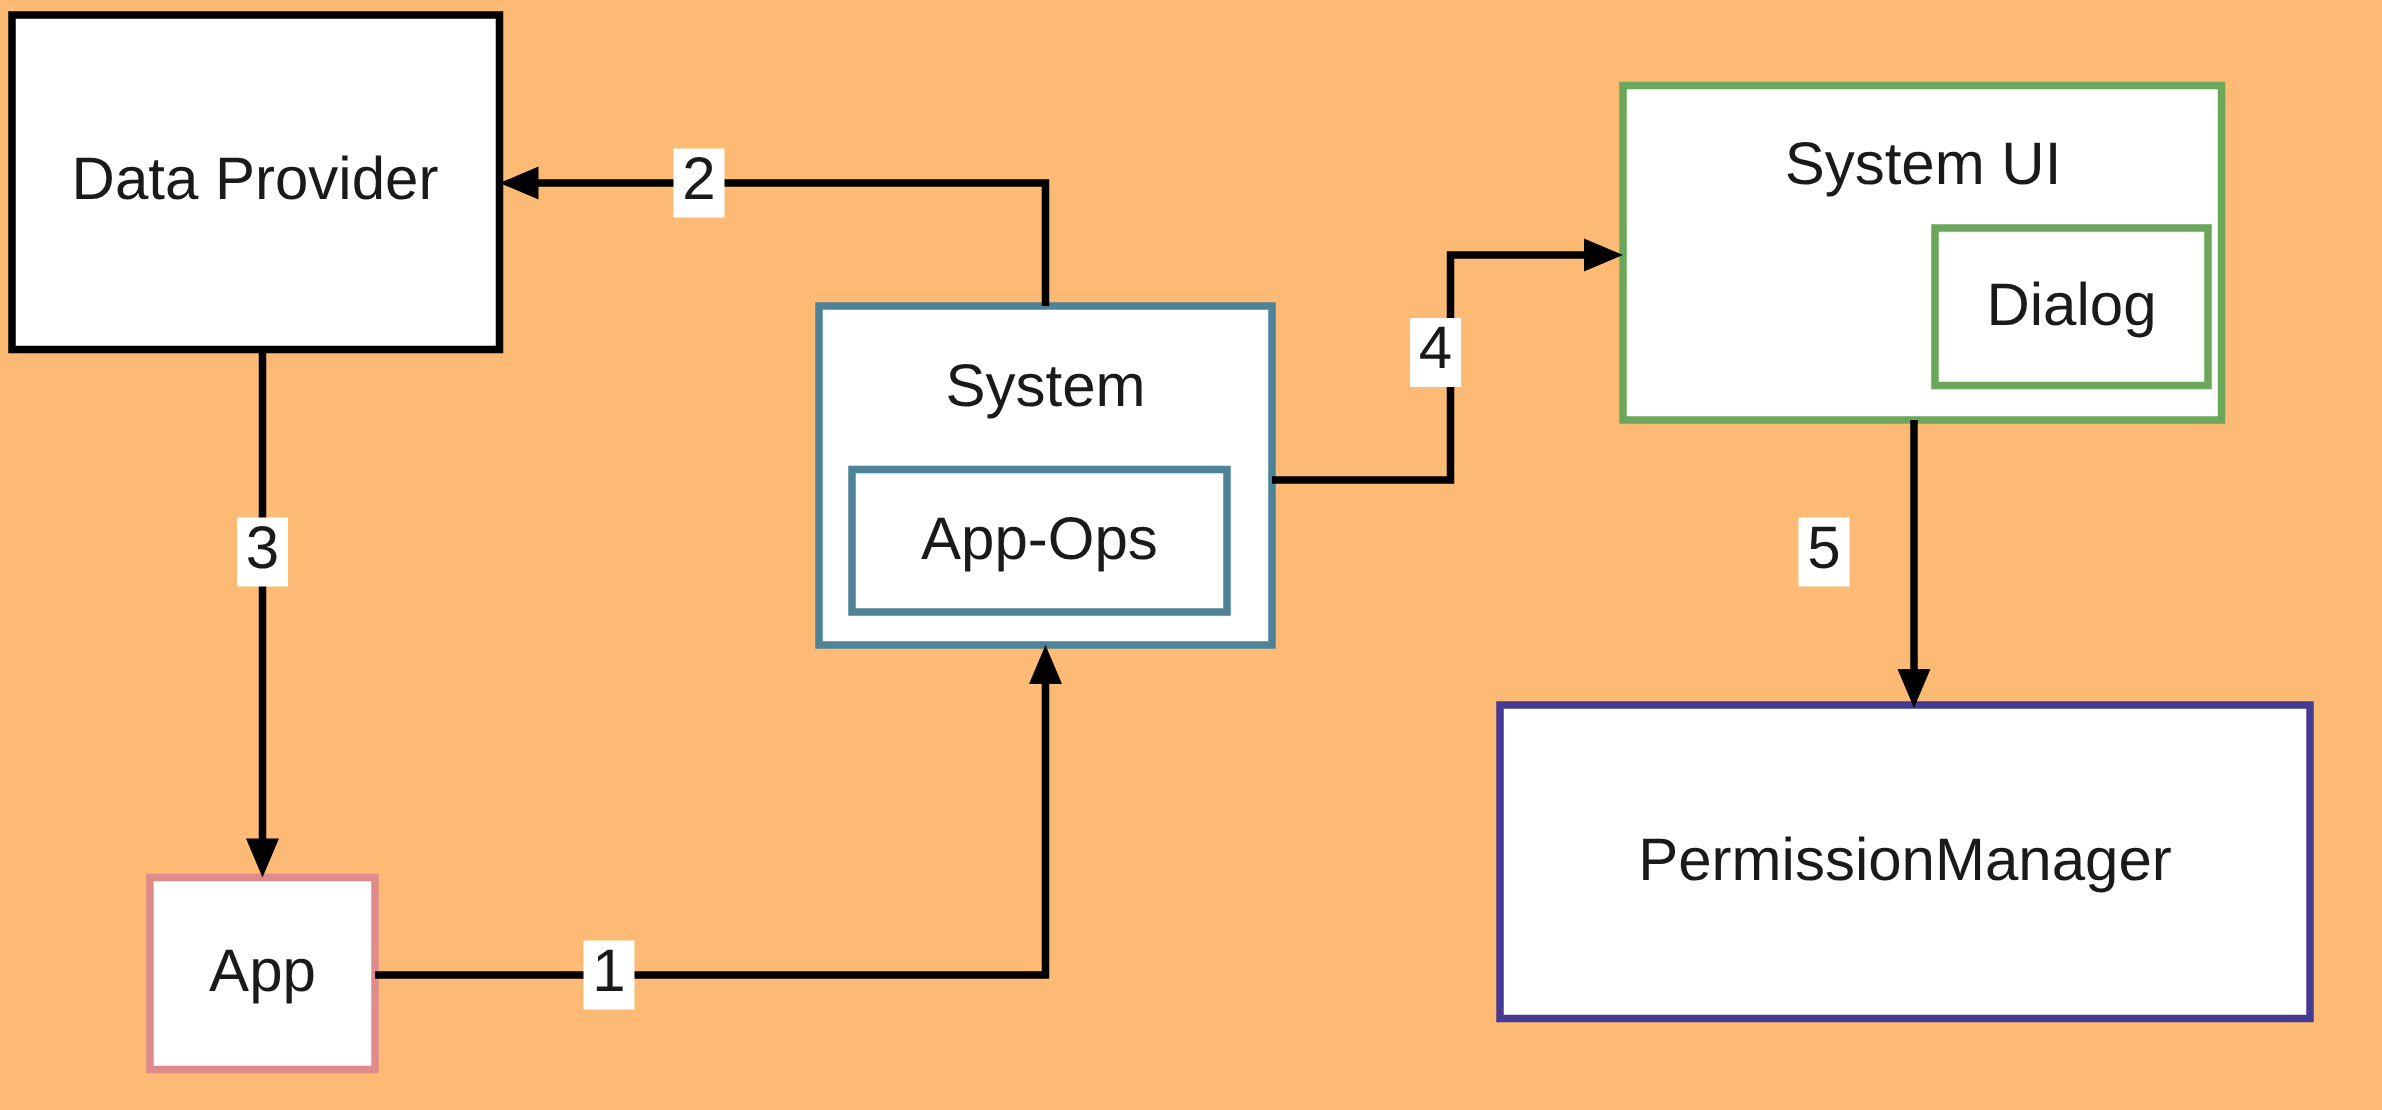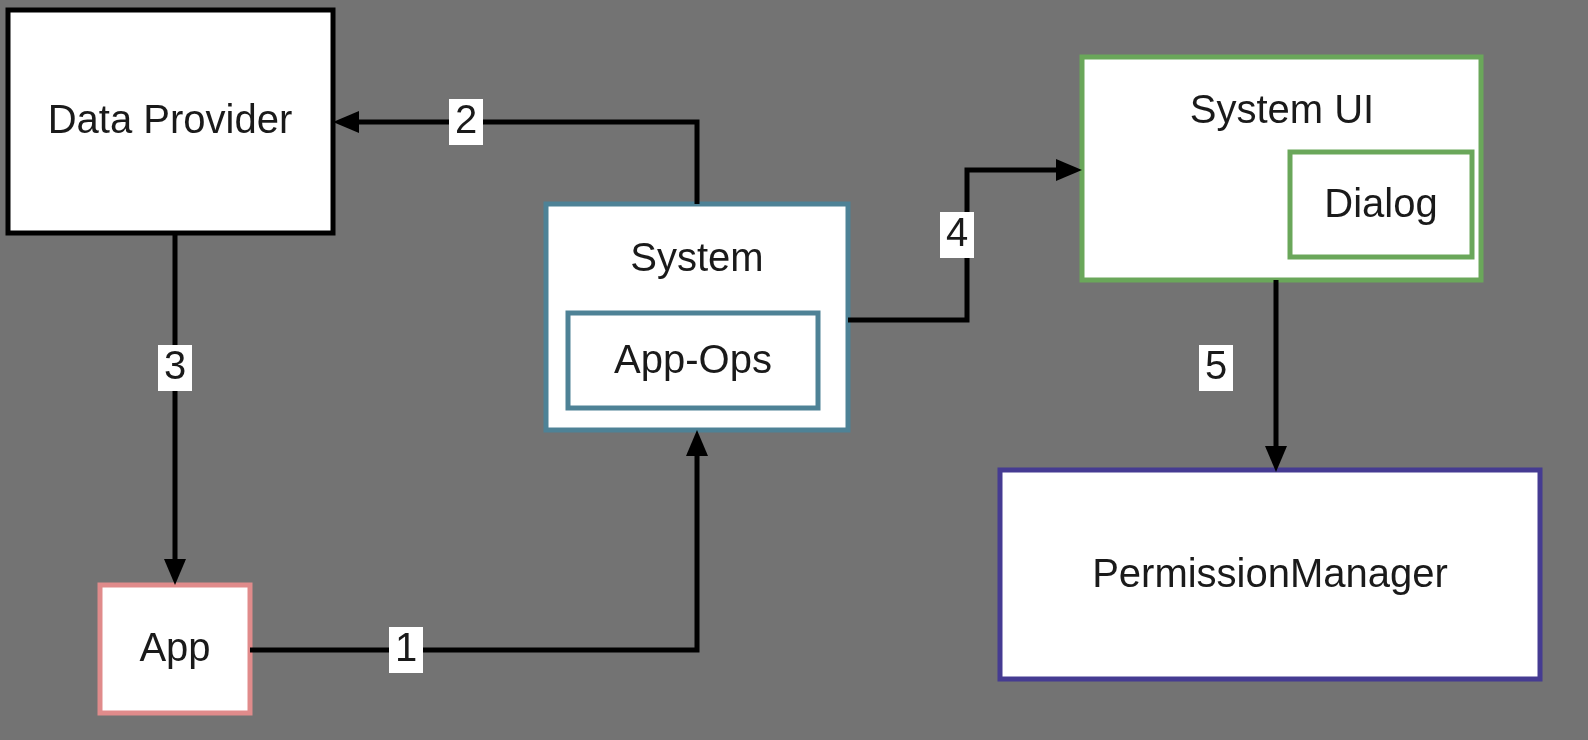--- a/index.html
+++ b/index.html
@@ -10,21 +10,21 @@
   body {
     width: 1588px;
     height: 740px;
     font-family: "Liberation Sans", sans-serif;
     overflow: hidden;
   }
   #diagram-root {
     position: relative;
     width: 1588px;
     height: 740px;
-    background: #737373;
+    background: #fdba74;
   }
   svg.diagram-canvas {
     display: block;
     width: 1588px;
     height: 740px;
   }
   .node-label {
     font-family: "Liberation Sans", sans-serif;
     font-size: 40px;
     fill: #1a1a1a;

